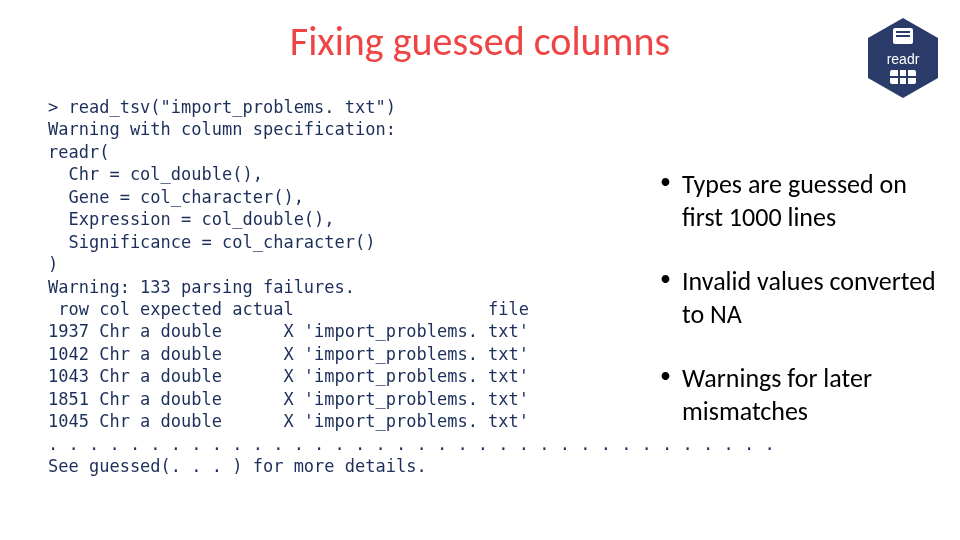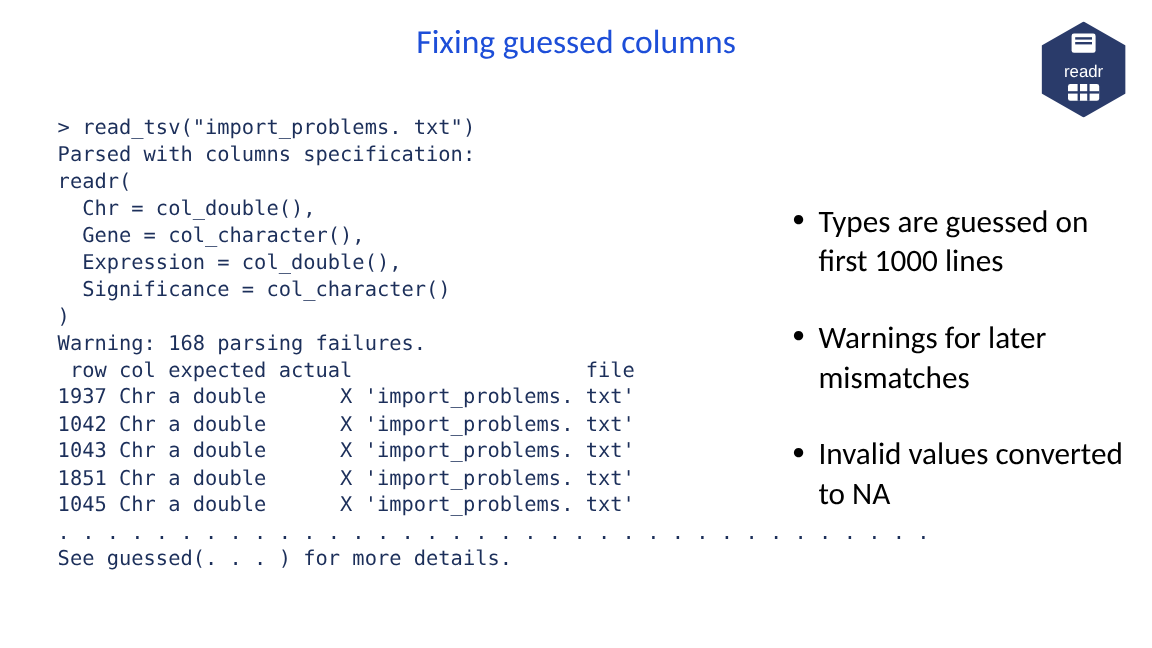--- a/index.html
+++ b/index.html
@@ -17,23 +17,23 @@
     width: 960px;
     height: 540px;
     box-sizing: border-box;
   }
   .title {
     position: absolute;
     top: 17px;
     left: 0;
     width: 960px;
     text-align: center;
-    font-size: 28px;
+    font-size: 40px;
     font-weight: 400;
-    color: #1d4ed8;
+    color: #ef4444;
   }
   .logo {
     position: absolute;
     top: 18px;
     right: 22px;
     width: 70px;
     height: 80px;
     padding-left: 10px;
   }
   .code {
@@ -89,38 +89,38 @@
       <rect x="28" y="13" width="14" height="2" fill="#2a3b6a"></rect>
       <rect x="28" y="17" width="14" height="2" fill="#2a3b6a"></rect>
       <rect x="22" y="52" width="26" height="14" rx="2" fill="#ffffff"></rect>
       <rect x="30" y="52" width="2" height="14" fill="#2a3b6a"></rect>
       <rect x="38" y="52" width="2" height="14" fill="#2a3b6a"></rect>
       <rect x="22" y="58" width="26" height="2" fill="#2a3b6a"></rect>
     </svg>
   </div>
 
   <div class="code"><span>&gt; read_tsv("import_problems. txt")</span>
-<span>Parsed with columns specification:</span>
+<span>Warning with column specification:</span>
 <span>readr(</span>
 <span>  Chr = col_double(),</span>
 <span>  Gene = col_character(),</span>
 <span>  Expression = col_double(),</span>
 <span>  Significance = col_character()</span>
 <span>)</span>
-<span>Warning: 168 parsing failures.</span>
+<span>Warning: 133 parsing failures.</span>
 <span> row col expected actual                   file</span>
 <span>1937 Chr a double      X 'import_problems. txt'</span>
 <span>1042 Chr a double      X 'import_problems. txt'</span>
 <span>1043 Chr a double      X 'import_problems. txt'</span>
 <span>1851 Chr a double      X 'import_problems. txt'</span>
 <span>1045 Chr a double      X 'import_problems. txt'</span>
 <span>. . . . . . . . . . . . . . . . . . . . . . . . . . . . . . . . . . . .</span>
 <span>See guessed(. . . ) for more details.</span></div>
 
   <div class="bullets">
     <ul>
       <li><span>Types are guessed on first 1000 lines</span></li>
+      <li><span>Invalid values converted to NA</span></li>
       <li><span>Warnings for later mismatches</span></li>
-      <li><span>Invalid values converted to NA</span></li>
     </ul>
   </div>
 
 </div>
 
 </body></html>

